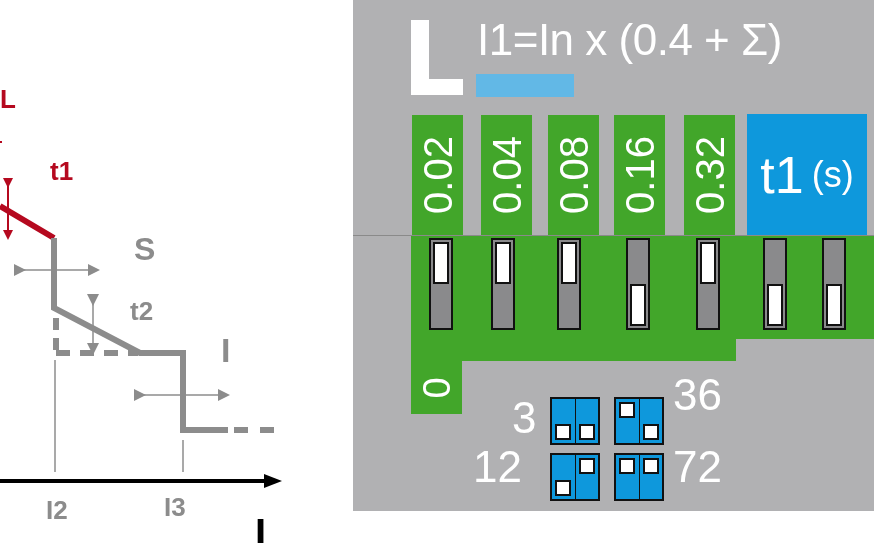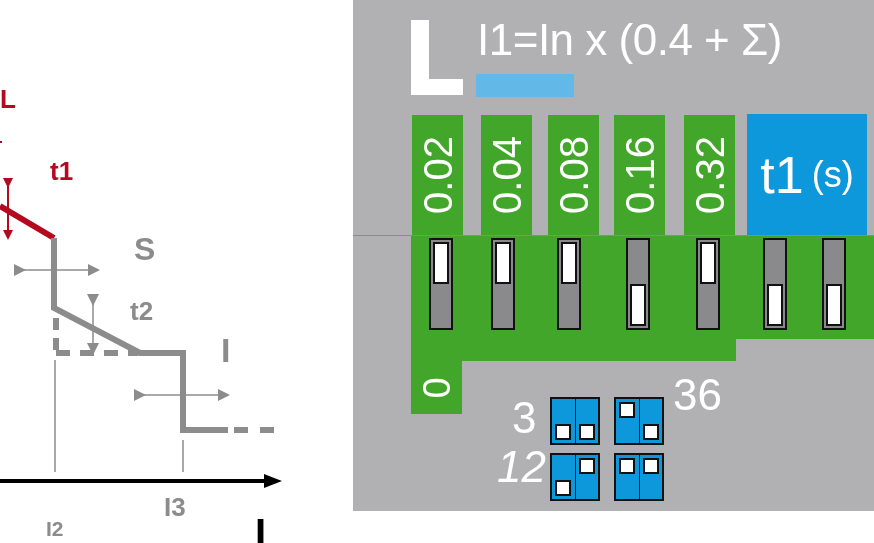--- a/index.html
+++ b/index.html
@@ -79,21 +79,21 @@
 
   <line x1="0" y1="481" x2="266" y2="481" stroke="#000" stroke-width="4"></line>
   <path d="M264,474 L282,481 L264,488 z" fill="#000"></path>
 </svg>
 
 <div class="lbl red" style="left:0px; top:86px; font-size:26px;">L</div>
 <div class="lbl red" style="left:50px; top:158px; font-size:26px;">t1</div>
 <div class="lbl gray" style="left:134px; top:233px; font-size:32px;">S</div>
 <div class="lbl gray" style="left:130px; top:298px; font-size:26px;">t2</div>
 <div class="lbl gray" style="left:221px; top:333px; font-size:34px; font-weight:bold;">I</div>
-<div class="lbl gray" style="left:46px; top:518px; font-size:21px;">I2</div>
+<div class="lbl gray" style="left:46px; top:497px; font-size:26px;">I2</div>
 <div class="lbl gray" style="left:164px; top:494px; font-size:26px;">I3</div>
 <div class="lbl" style="left:255px; top:513px; font-size:40px; color:#000;">I</div>
 
 <div id="panel">
 
   <svg class="p-abs big-L" viewBox="0 0 52 75">
     <path d="M0,0 H18 V59 H52 V75 H0 z" fill="#ffffff"></path>
   </svg>
   <div class="p-abs formula">I1=In x (0.4 + Σ)</div>
   <div class="p-abs blue-bar"></div>
@@ -163,30 +163,31 @@
   <div class="dip" id="dip1" style="left:261px; top:397px;">
     <div class="half up">
         <div class="sq"></div>
       </div>
     <div class="half down">
         <div class="sq"></div>
       </div>
   </div>
   <div class="num" style="left:320px; top:373px;">36</div>
 
-  <div class="num" style="left:144px; top:445px;font-style:italic;">12</div>
+  <div class="num" style="left:120px; top:445px;">12</div>
   <div class="dip" id="dip2" style="left:197px; top:453px;">
     <div class="half down">
         <div class="sq"></div>
       </div>
     <div class="half up">
         <div class="sq"></div>
       </div>
   </div>
   <div class="dip" id="dip3" style="left:261px; top:453px;">
     <div class="half up">
         <div class="sq"></div>
       </div>
     <div class="half up">
         <div class="sq"></div>
       </div>
   </div>
+  <div class="num" style="left:320px; top:445px;">72</div>
 </div>
 
 </body></html>

